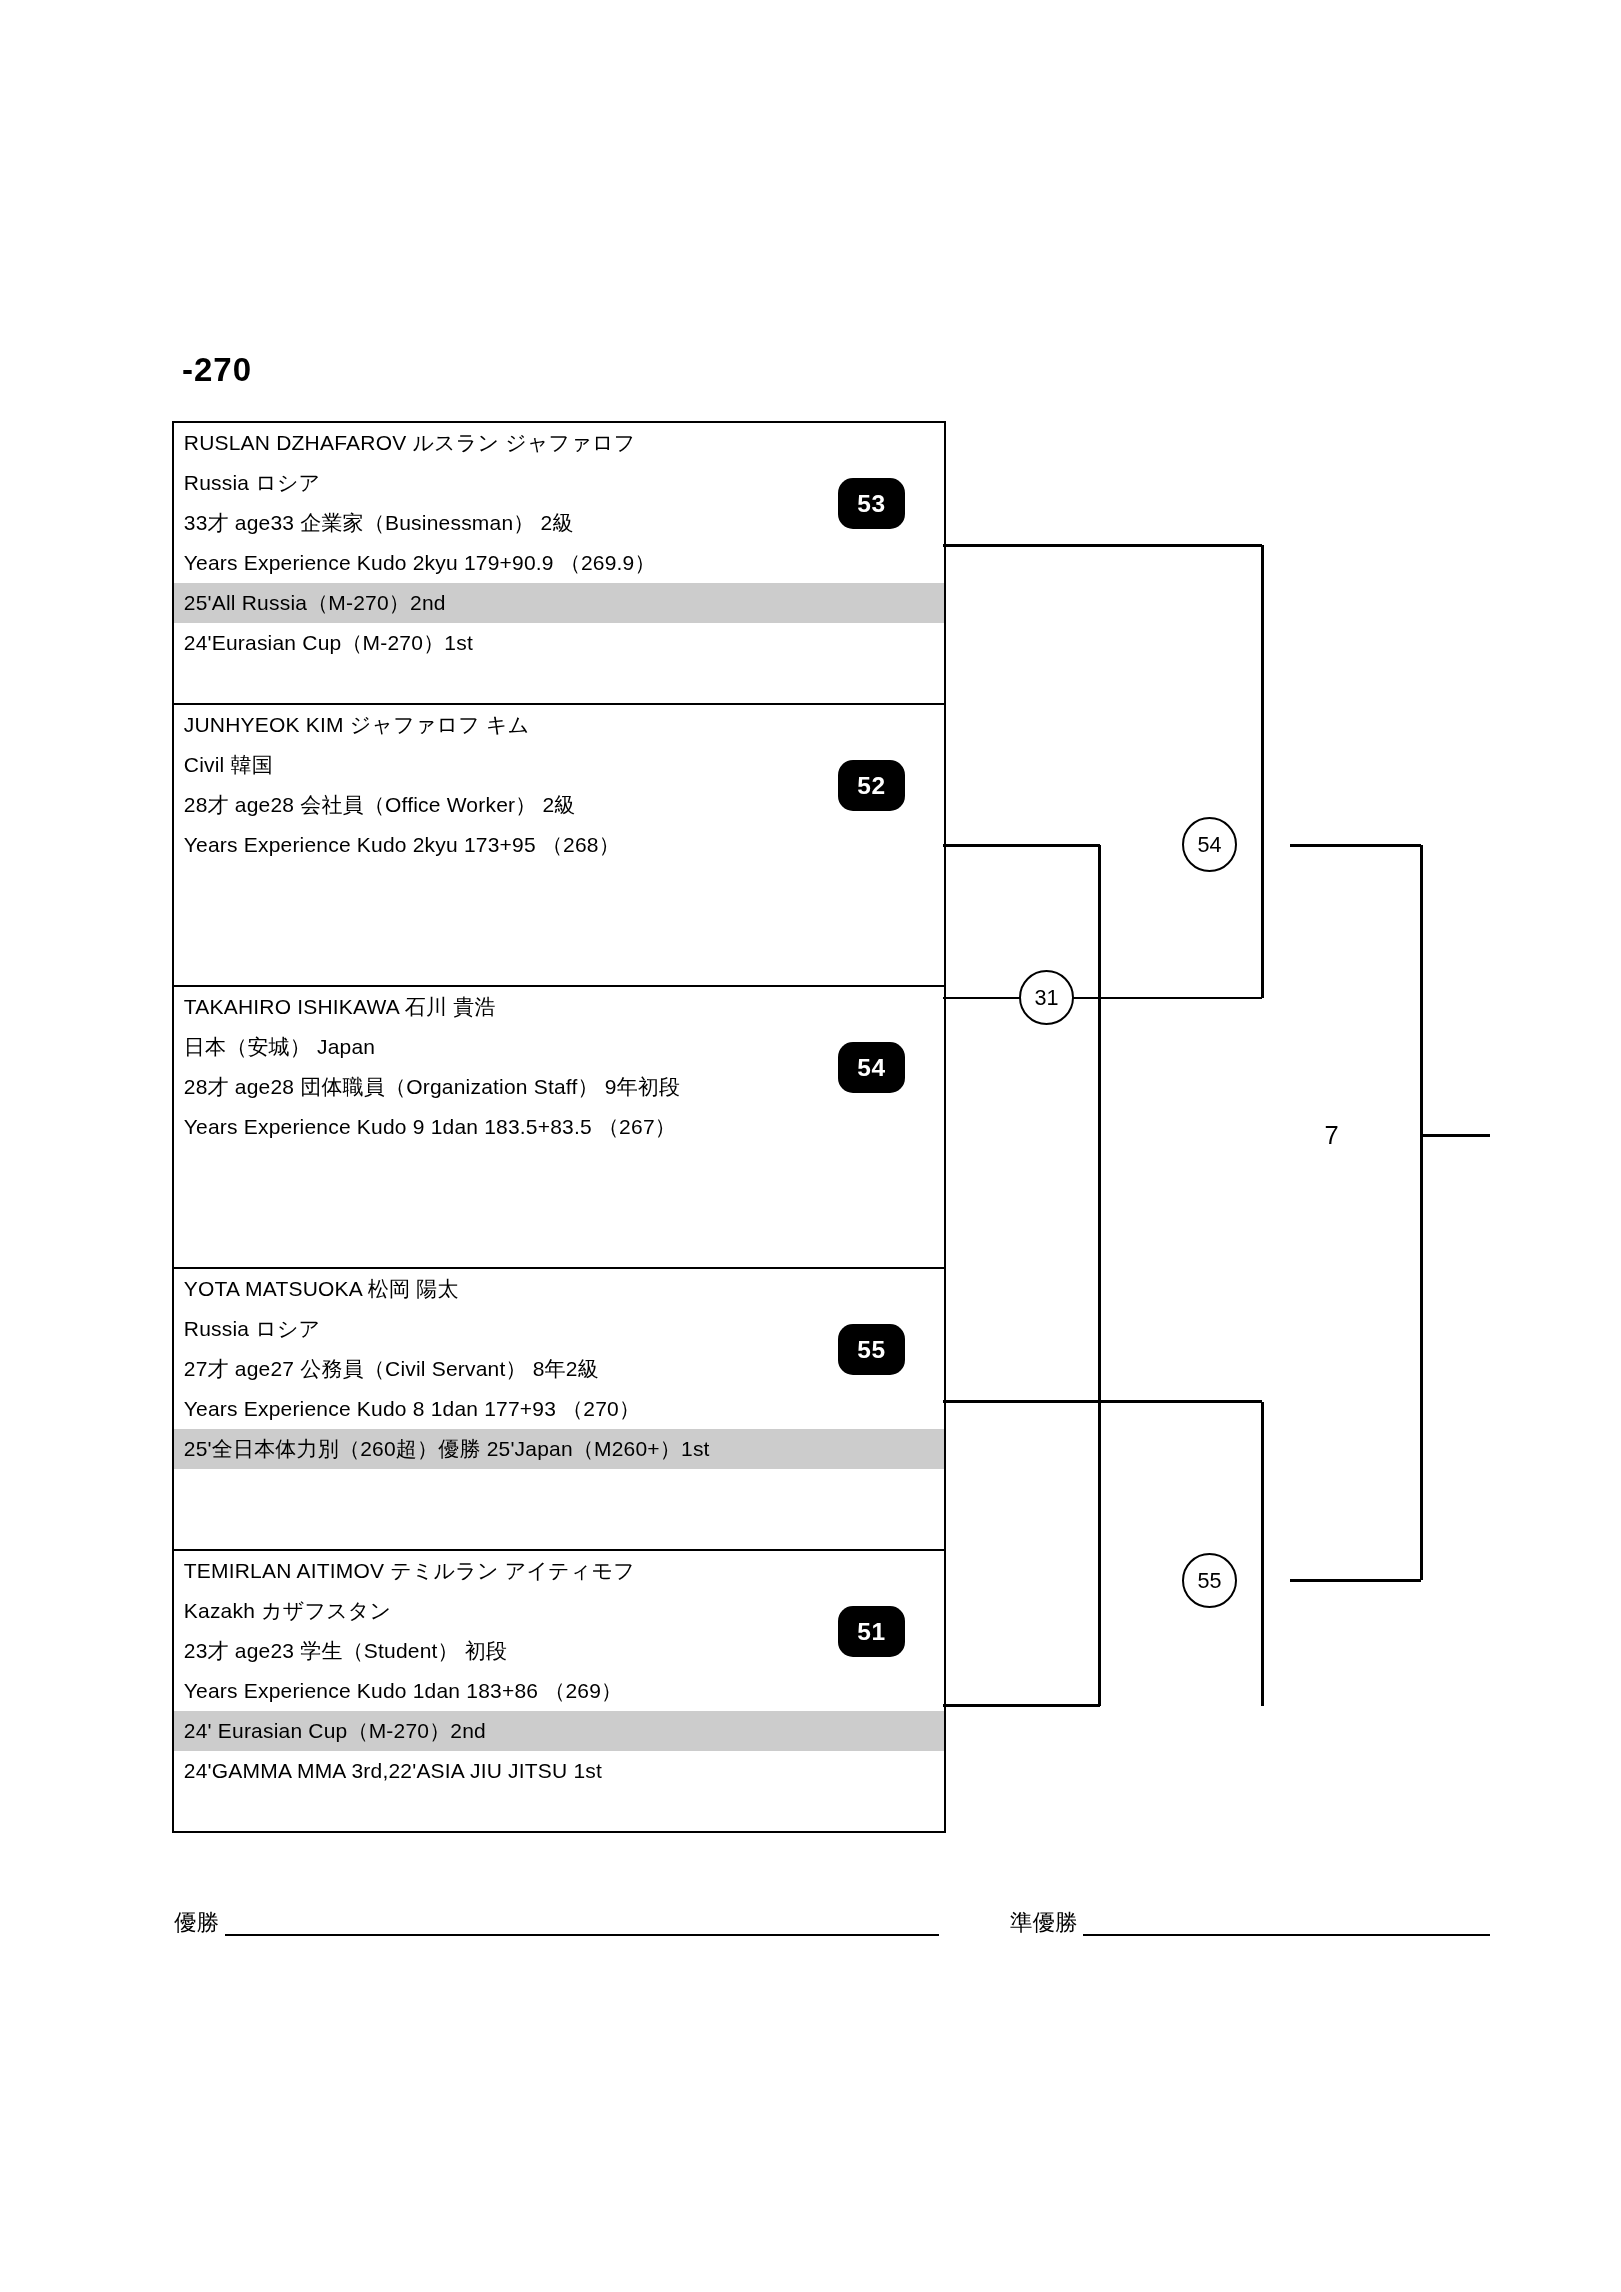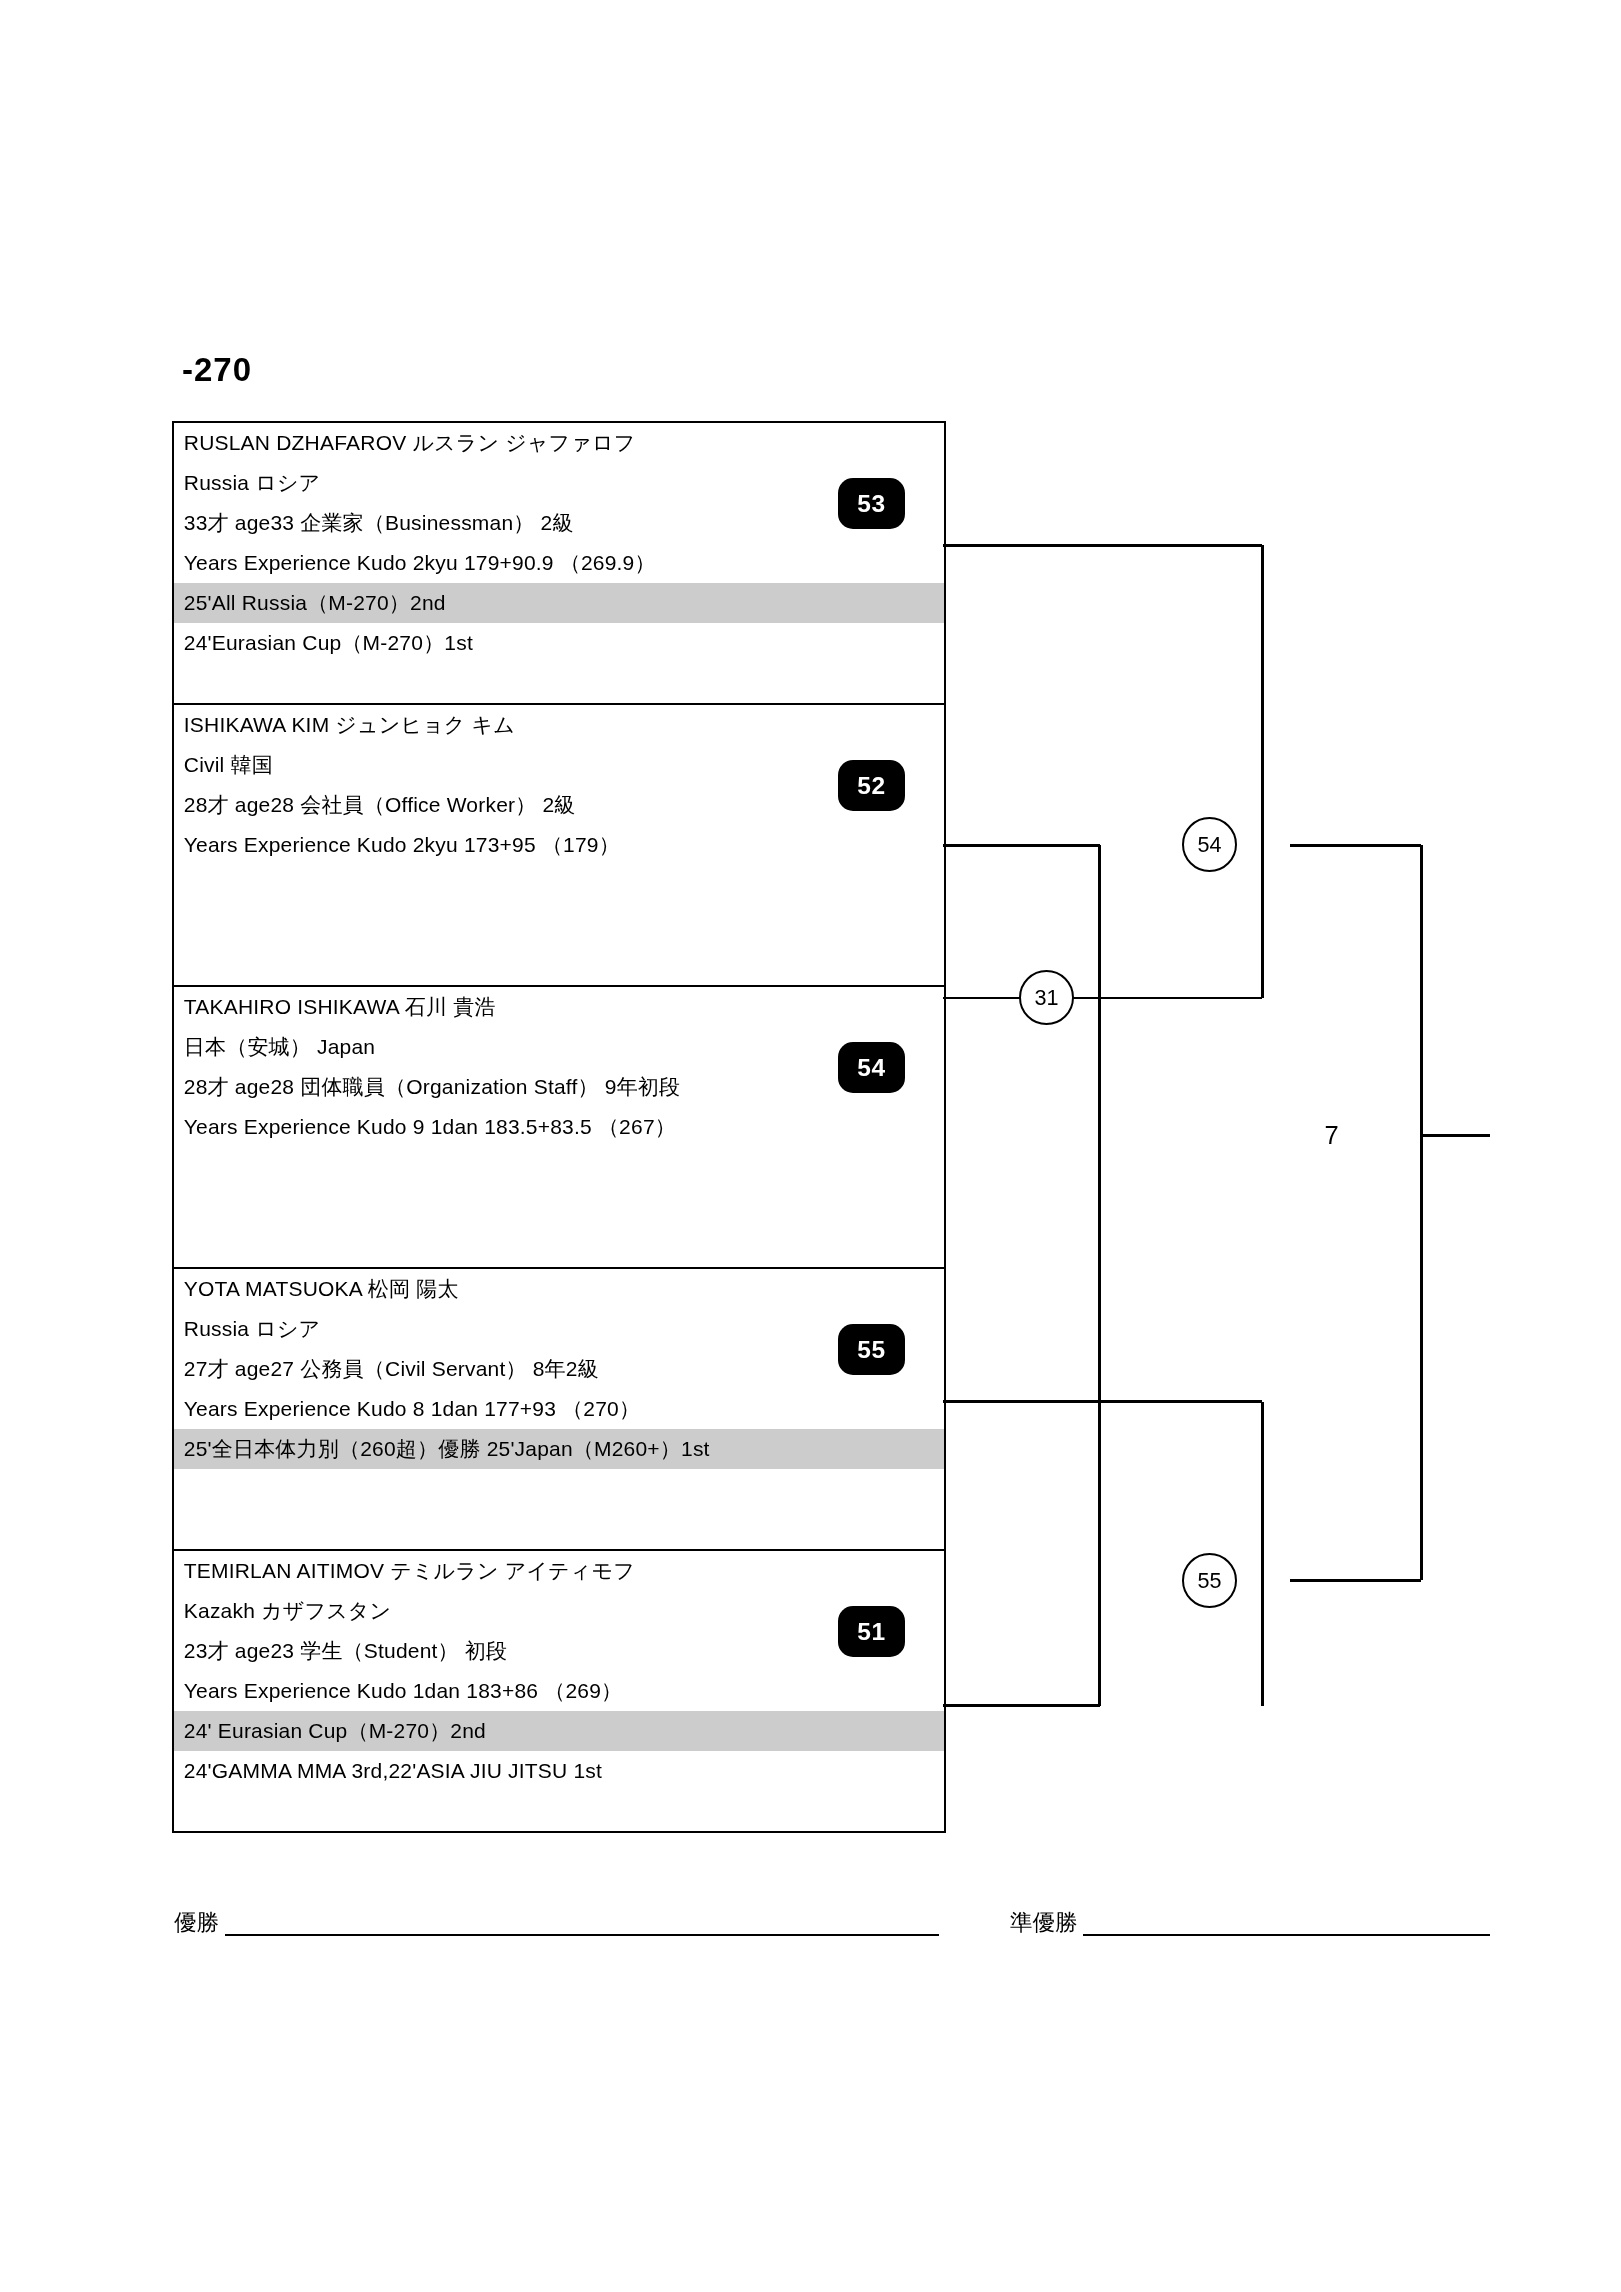--- a/index.html
+++ b/index.html
@@ -138,24 +138,24 @@
         <div class="line">RUSLAN DZHAFAROV  ルスラン ジャファロフ</div>
         <div class="line">Russia  ロシア</div>
         <div class="line">33才  age33  企業家（Businessman） 2級</div>
         <div class="line">Years Experience Kudo  2kyu  179+90.9 （269.9）</div>
         <div class="line highlight">25'All Russia（M-270）2nd</div>
         <div class="line">24'Eurasian Cup（M-270）1st</div>
         <div class="line"></div>
         <div class="seed-badge" style="top: 55px;">53</div>
       </div>
       <div class="competitor-block">
-        <div class="line">ISHIKAWA KIM  ジュンヒョク キム</div>
+        <div class="line">JUNHYEOK KIM  ジャファロフ キム</div>
         <div class="line">Civil  韓国</div>
         <div class="line">28才  age28  会社員（Office Worker） 2級</div>
-        <div class="line">Years Experience Kudo  2kyu  173+95 （179）</div>
+        <div class="line">Years Experience Kudo  2kyu  173+95 （268）</div>
         <div class="line"></div>
         <div class="line"></div>
         <div class="line"></div>
         <div class="seed-badge" style="top: 55px;">52</div>
       </div>
       <div class="competitor-block">
         <div class="line">TAKAHIRO  ISHIKAWA  石川 貴浩</div>
         <div class="line">日本（安城） Japan</div>
         <div class="line">28才  age28  団体職員（Organization Staff） 9年初段</div>
         <div class="line">Years Experience Kudo 9  1dan  183.5+83.5 （267）</div>

